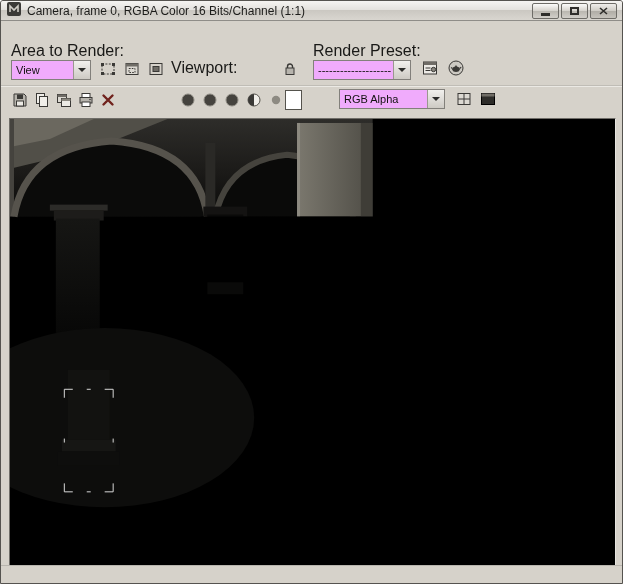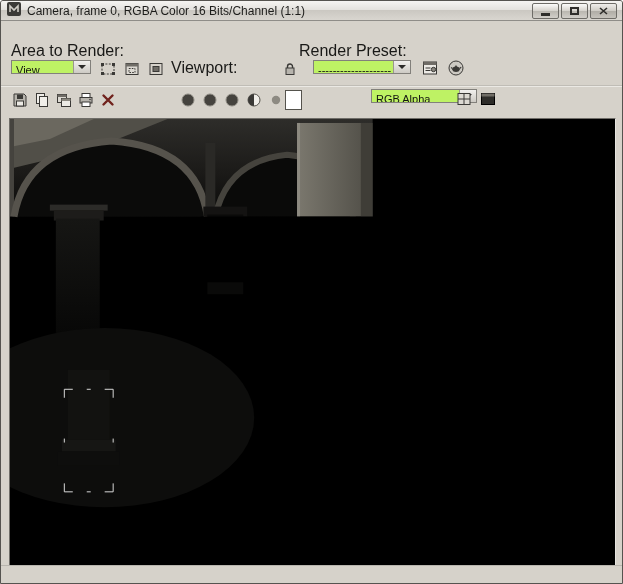--- a/index.html
+++ b/index.html
@@ -24,21 +24,21 @@
     background:linear-gradient(#fbfbfa, #d6d3cd 48%, #bab7b0 52%, #d2cfc9);
     display:flex; align-items:center; justify-content:center; padding:0;
   }
   .winbtn.close {background:linear-gradient(#efedea, #cfccc5 48%, #b0ada6 52%, #c6c3bc);}
   .glyph-min {width:9px; height:3px; background:#2f2e2b; margin-top:7px;}
   .glyph-max {width:9px; height:8px; border:2px solid #2f2e2b;}
   
   .toolbar {position:absolute; top:22px; left:0; right:0; height:95px; background:#d6d2ca;}
   .tlabel {position:absolute; font-size:16px; color:#191917;}
   .dropdown {
-    position:absolute; height:14px; background:#bef264;
+    position:absolute; height:20px; background:#f0abfc;
     border:1px solid #82807b; display:flex; align-items:stretch;
   }
   .dd-value {
     flex:1; font-size:11px; color:#121210; padding:3px 4px 0 4px;
     white-space:nowrap; overflow:hidden;
   }
   .dd-btn {
     width:17px; background:linear-gradient(#f1f0ed, #cdcac4);
     border-left:1px solid #9a978f; display:flex; align-items:center; justify-content:center;
   }
@@ -92,21 +92,21 @@
               <path d="M1 1 L8 7 M8 1 L1 7" stroke="#2f2e2b" stroke-width="1.6"></path>
             </svg></span>
         </button>
     </span>
   </div>
 
   <div class="toolbar">
 
     <span class="tlabel" style="left:10px; top:19px;">Area to Render:</span>
     <span class="tlabel" style="left:170px; top:36px;text-align:center;">Viewport:</span>
-    <span class="tlabel" style="left:298px; top:19px;">Render Preset:</span>
+    <span class="tlabel" style="left:312px; top:19px;">Render Preset:</span>
 
     <div class="dropdown" style="left:10px; top:37px; width:80px;">
       <span class="dd-value">View</span>
       <span class="dd-btn">
           <span class="tri"></span>
         </span>
     </div>
 
     <button class="tbtn" style="left:96px; top:36px;">
       <span><svg width="16" height="16" viewBox="0 0 16 16">
@@ -223,21 +223,21 @@
           </svg></span>
     </button>
     <button class="tbtn" style="left:264px; top:67px;">
       <span><svg width="16" height="16" viewBox="0 0 16 16">
             <circle cx="8" cy="8" r="4.2" fill="#8d8a82"></circle>
           </svg></span>
     </button>
 
     <button class="swatch"></button>
 
-    <div class="dropdown" style="left:338px; top:66px; width:106px;margin-left:32px;">
+    <div class="dropdown" style="left:338px; top:66px; width:106px;">
       <span class="dd-value">RGB Alpha</span>
       <span class="dd-btn">
           <span class="tri"></span>
         </span>
     </div>
 
     <button class="tbtn" style="left:452px; top:66px;">
       <span><svg width="16" height="16" viewBox="0 0 16 16">
             <rect x="2" y="2.5" width="12" height="11" fill="#dcd9d2" stroke="#3a3936"></rect>
             <path d="M2 8 H14 M8 2.5 V13.5" stroke="#3a3936"></path>

